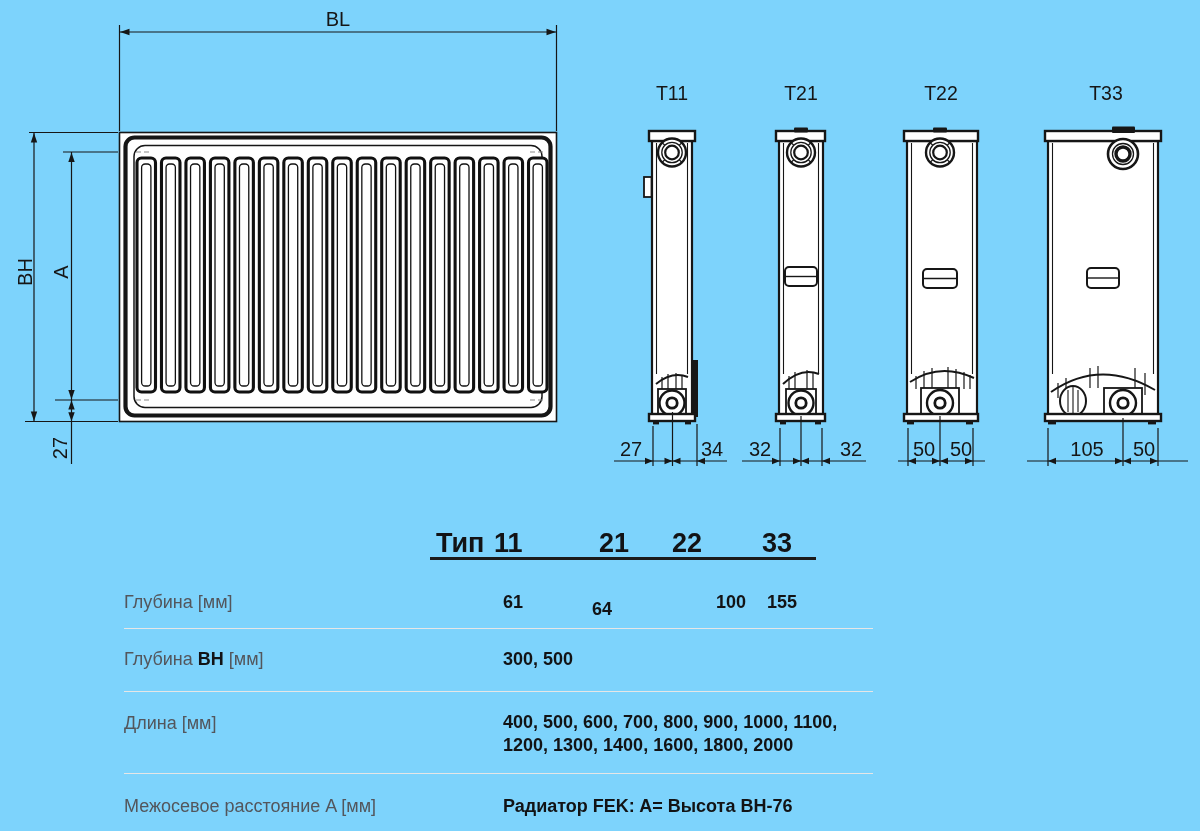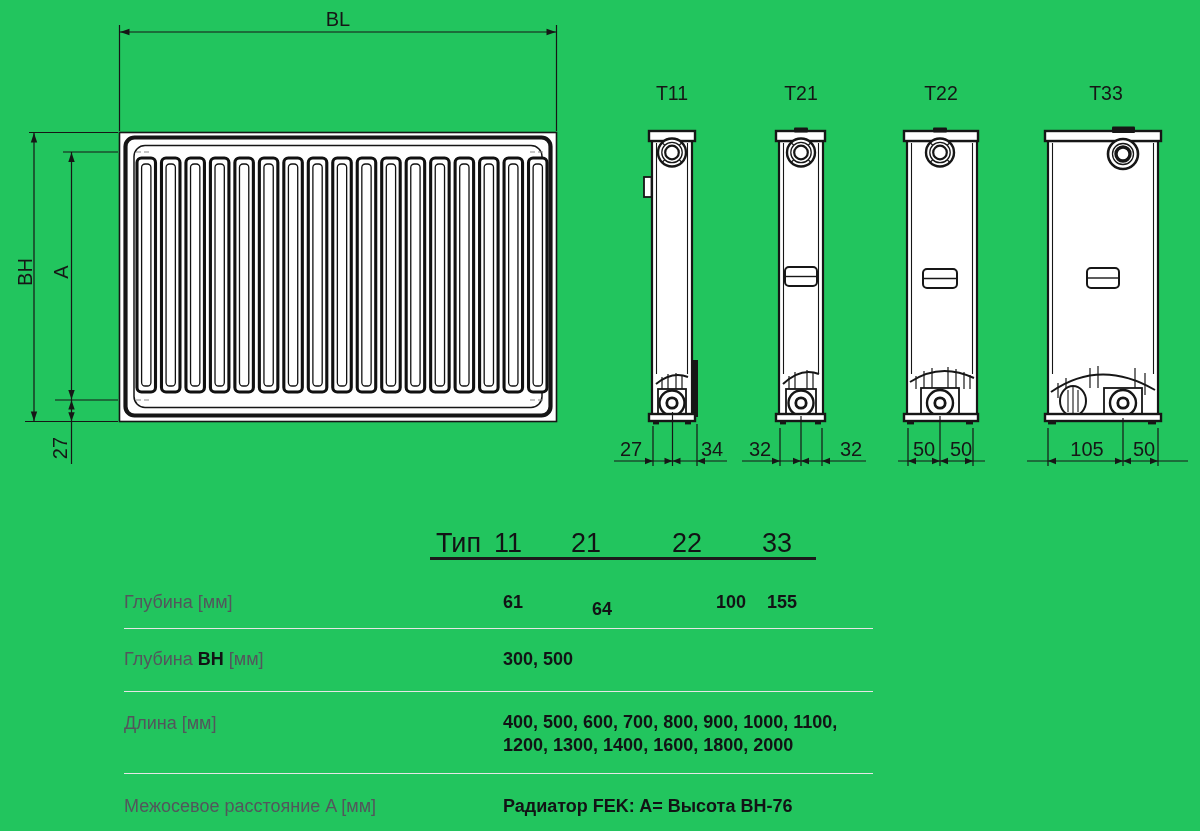--- a/index.html
+++ b/index.html
@@ -1,23 +1,23 @@
 <!DOCTYPE html>
 <html><head>
 <meta charset="utf-8">
 <style>
   html,body{margin:0;padding:0;background:#fff;}
-  #page{position:relative;width:1200px;height:831px;background:#22c55e;overflow:hidden;
+  #page{position:relative;width:1200px;height:831px;background:#7dd3fc;overflow:hidden;
         font-family:"Liberation Sans",sans-serif;}
   .abs{position:absolute;}
   svg text{font-family:"Liberation Sans",sans-serif;fill:#161616;}
   .dimtxt{font-size:20px;}
   .viewlbl{font-size:19.5px;font-weight:500;}
   
-  .hdr{font-size:27px;font-weight:400;color:#121315;line-height:1;}
+  .hdr{font-size:27px;font-weight:700;color:#121315;line-height:1;}
   .underline{height:2.5px;background:#1b1b1b;}
   .rowlbl{font-size:18px;color:#53565c;line-height:1.25;white-space:nowrap;}
   .rowlbl b{color:#121315;font-weight:700;}
   .rowval{font-size:18px;font-weight:700;color:#121315;line-height:1.28;}
   .pre{white-space:pre-line;}
   .divider{height:1px;background:#e6e6e6;}
 </style>
 </head>
 <body>
 
@@ -309,21 +309,21 @@
           <polygon points="1150,457.8 1150,464.2 1158,461"></polygon>
     </g>
     <text class="dimtxt" x="1087" y="456" text-anchor="middle">105</text>
     <text class="dimtxt" x="1144" y="456" text-anchor="middle">50</text>
   </g>
 </svg>
 
   <div>
     <span class="abs hdr" style="left:436px;top:530px">Тип</span>
     <span class="abs hdr" style="left:494px;top:530px">11</span>
-    <span class="abs hdr" style="left:571px;top:530px">21</span>
+    <span class="abs hdr" style="left:599px;top:530px">21</span>
     <span class="abs hdr" style="left:672px;top:530px">22</span>
     <span class="abs hdr" style="left:762px;top:530px">33</span>
     <div class="abs underline" style="left:430px;top:557px;width:386px"></div>
 
     <span class="abs rowlbl" style="left:124px;top:591px">Глубина [мм]</span>
     <span class="abs rowval" style="left:503px;top:591px">61</span>
     <span class="abs rowval" style="left:592px;top:598px">64</span>
     <span class="abs rowval" style="left:716px;top:591px">100</span>
     <span class="abs rowval" style="left:767px;top:591px">155</span>
     <div class="abs divider" style="left:124px;top:628px;width:749px"></div>

